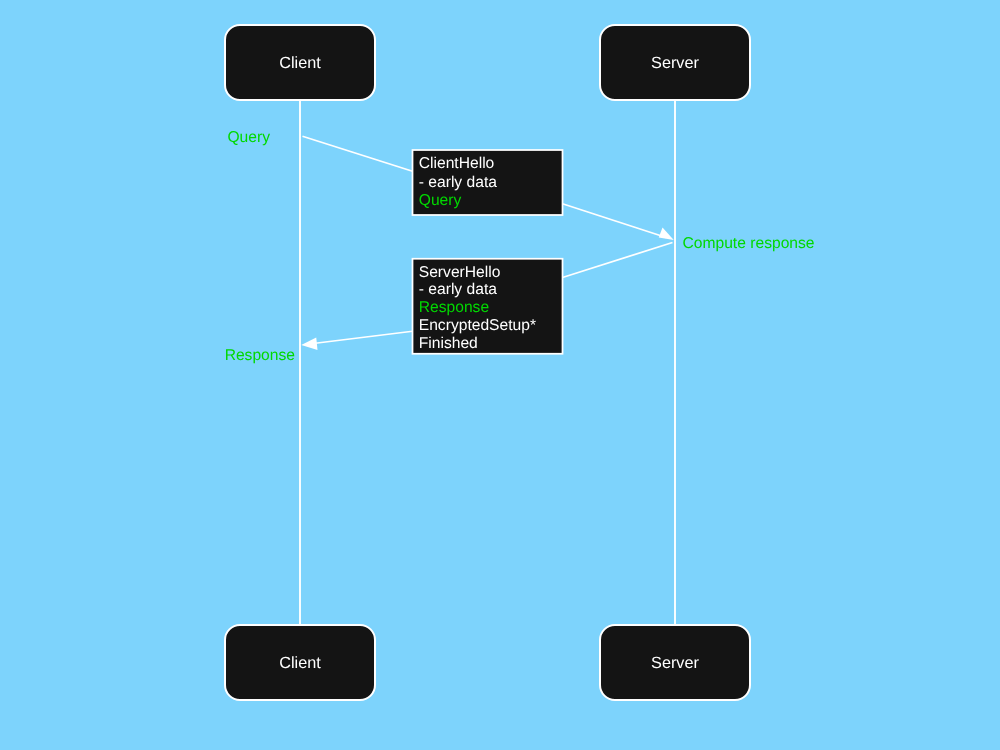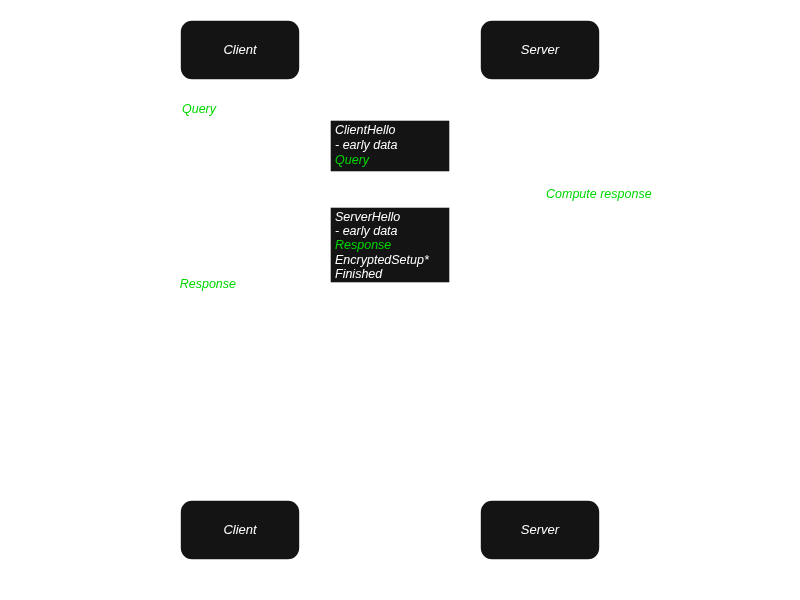--- a/index.html
+++ b/index.html
@@ -76,21 +76,21 @@
   .note-label.anchor-end {
     text-anchor: end;
   }
   .note-label.anchor-start {
     text-anchor: start;
   }
 </style>
 </head>
 <body style="background: rgb(20, 20, 20);">
 
-<div id="diagram-root" style="background: #ffffff; font-style: italic;">
+<div id="diagram-root" style="background: #7dd3fc;">
   <svg class="diagram-canvas" viewBox="0 0 800 600" xmlns="http://www.w3.org/2000/svg">
 
     <line class="lifeline" x1="240" y1="80" x2="240" y2="500" style="stroke: rgb(255, 255, 255);"></line>
     <line class="lifeline" x1="540" y1="80" x2="540" y2="500" style="stroke: rgb(255, 255, 255);"></line>
 
     <g>
       <rect class="actor-box-rect" x="180" y="20" width="120" height="60" rx="12" ry="12" style="stroke: rgb(255, 255, 255); fill: rgb(20, 20, 20);"></rect>
       <text class="actor-label" x="240" y="51" style="fill: rgb(255, 255, 255);">Client</text>
     </g>
 

